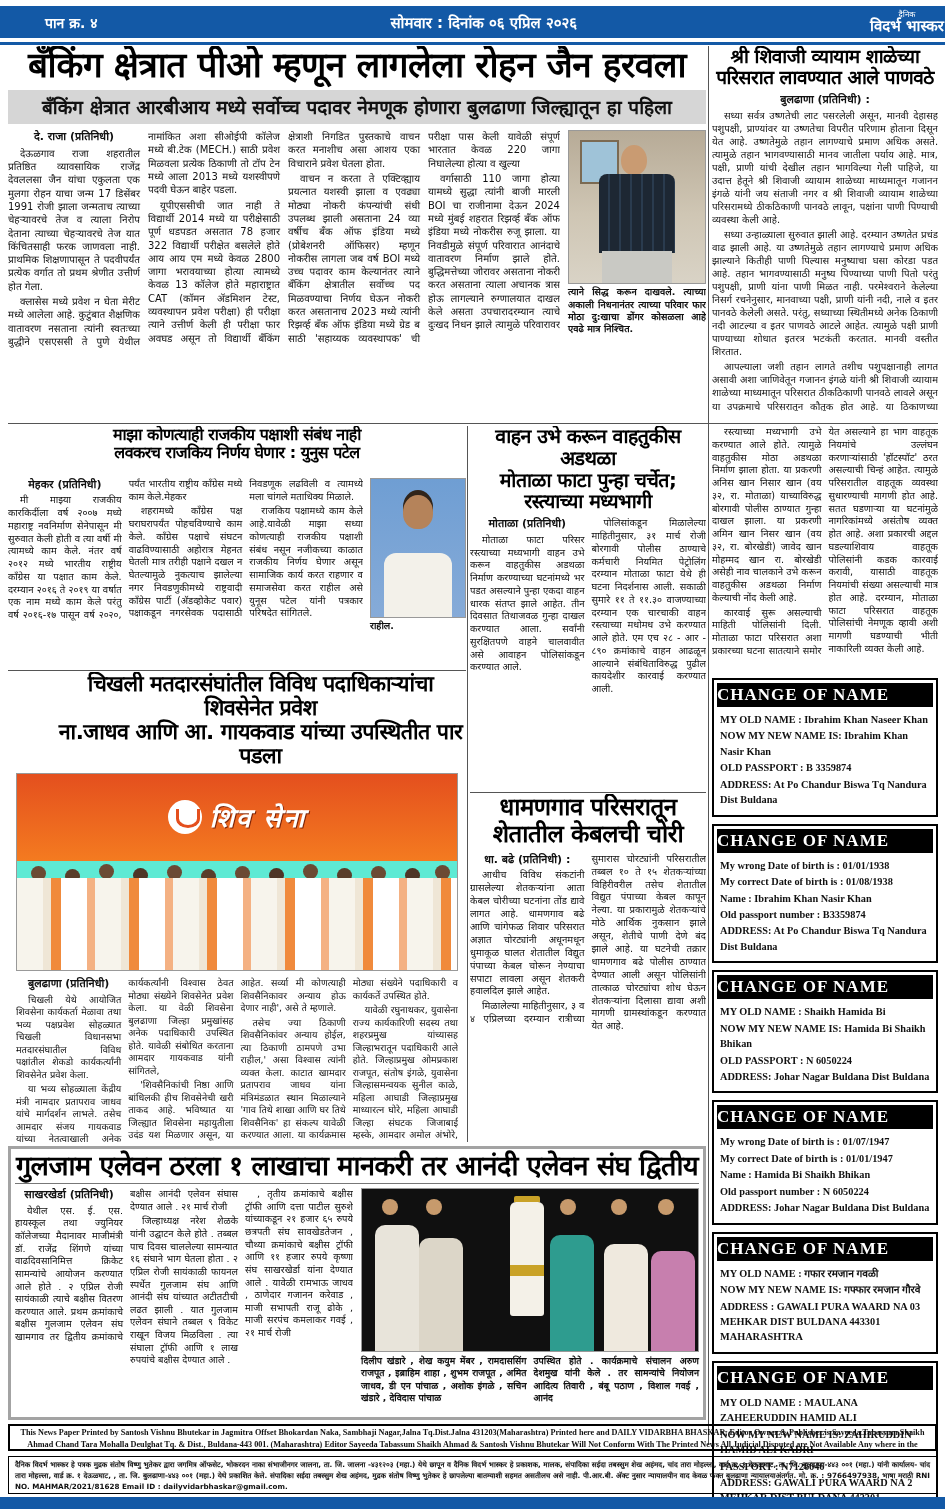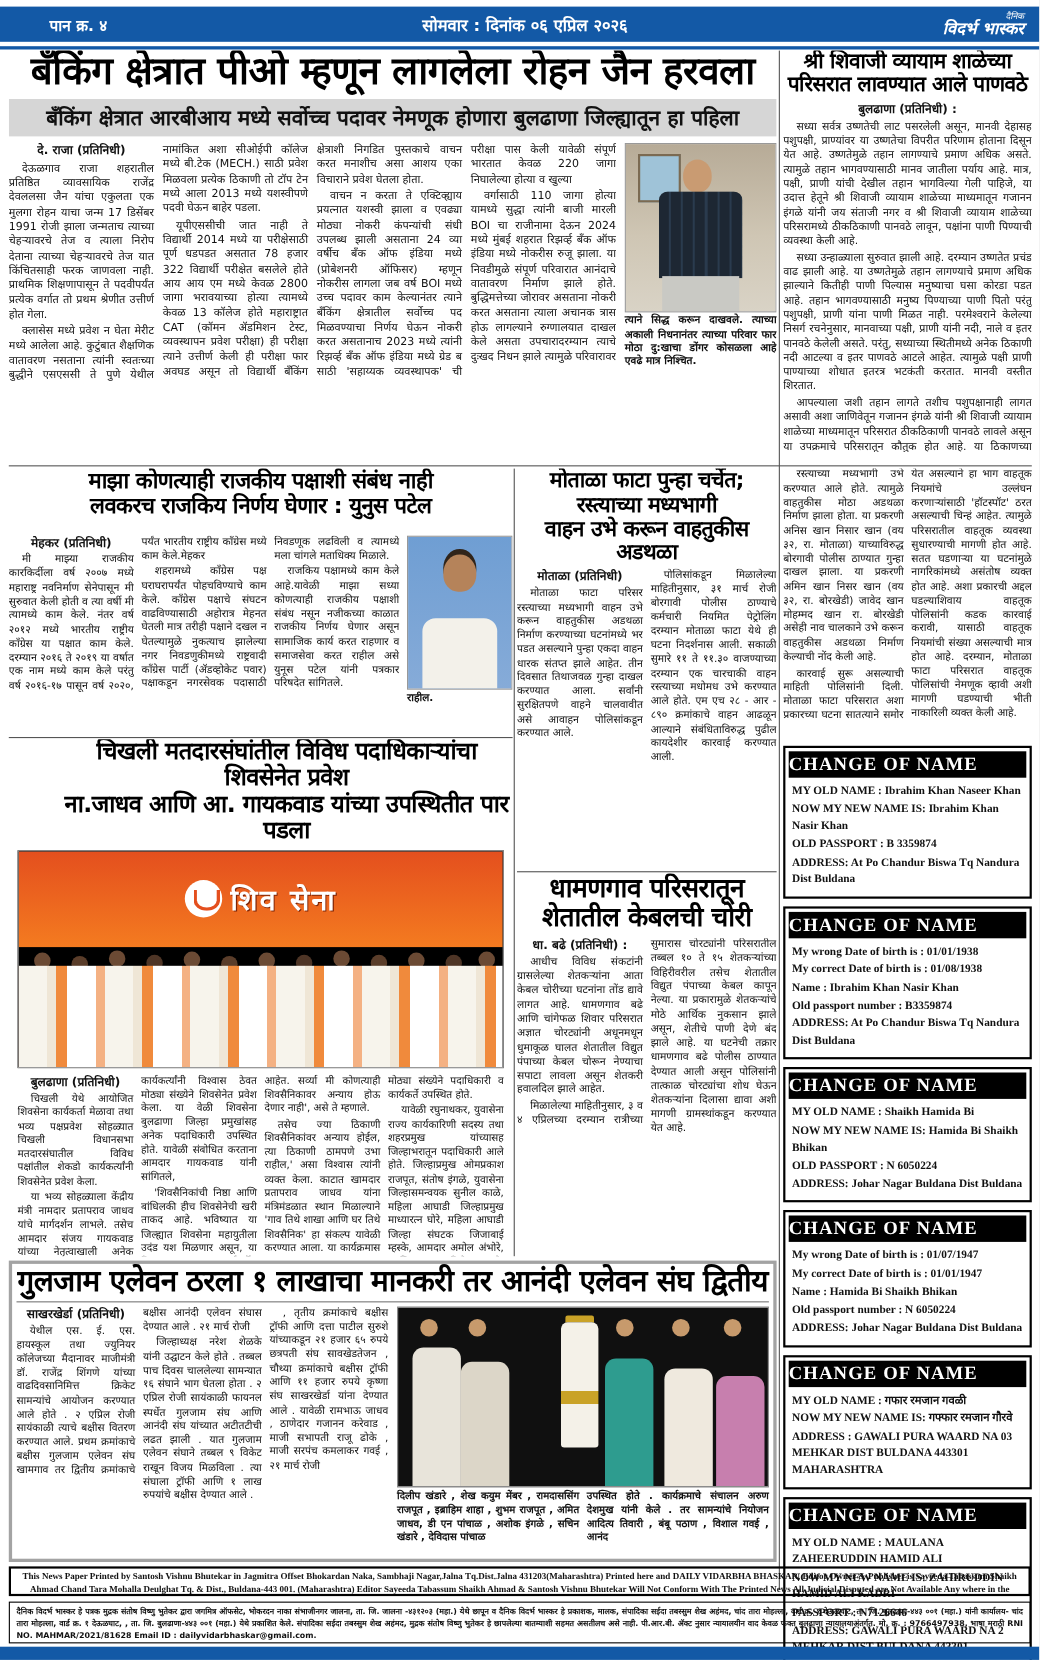--- a/index.html
+++ b/index.html
@@ -4,21 +4,21 @@
 <style>
   html,body{margin:0;padding:0;background:#e9e9e9;}
   .page{position:relative;width:945px;height:1509px;background:#ffffff;overflow:hidden;
         font-family:"DejaVu Sans",sans-serif;color:#111;}
   
   .top-bar{position:absolute;left:0;top:6px;width:945px;height:32px;background:#1359a6;color:#fff;
            display:flex;align-items:center;justify-content:space-between;}
   .top-rule{position:absolute;left:0;top:42px;width:945px;height:3px;background:#1359a6;}
   .page-no{font-size:14px;font-weight:700;padding-left:45px;}
   .date-line{font-size:15px;font-weight:700;}
-  .masthead{padding-right:14px;text-align:right;line-height:1;font-style:italic;}
+  .masthead{padding-right:1px;text-align:center;line-height:1;}
   .masthead .m1{font-size:8px;display:block;}
   .masthead .m2{font-size:15px;font-weight:700;display:block;}
   
   .art{position:absolute;overflow:hidden;}
   .hl{font-weight:700;text-align:center;color:#000;letter-spacing:-.5px;line-height:1.12;}
   .subhead{background:#d6d6d6;font-weight:700;text-align:center;font-size:19px;padding:4px 2px;margin-top:5px;}
   .byline{font-weight:700;font-size:11px;text-align:center;display:block;margin-bottom:2px;}
   .bodytxt{font-size:10px;line-height:1.33;text-align:justify;overflow:hidden;}
   .para{margin:0 0 2px 0;text-indent:12px;}
   .caption{font-size:9.5px;font-weight:600;line-height:1.3;text-align:justify;margin-top:2px;}
@@ -27,21 +27,21 @@
   .ph{position:relative;overflow:hidden;border:1px solid #999;}
   .ph-rohan{height:152px;background:linear-gradient(180deg,#b7ab97 0%,#cfc6b4 55%,#d9d3c6 100%);}
   .ph-rohan .win{position:absolute;left:8%;top:6%;width:26%;height:26%;background:#9fc3d8;border:2px solid #7b6a52;}
   .ph-rohan .head{position:absolute;left:38%;top:9%;width:26px;height:30px;border-radius:50% 50% 46% 46%;background:#c99b72;}
   .ph-rohan .torso{position:absolute;left:22%;top:28%;width:56%;height:52%;border-radius:8px 8px 0 0;
       background:repeating-linear-gradient(90deg,#1d2733 0 9px,#2a3b4e 9px 11px),repeating-linear-gradient(0deg,rgba(255,255,255,.06) 0 8px,rgba(0,0,0,.12) 8px 10px);}
   .ph-rohan .legs{position:absolute;left:24%;bottom:0;width:52%;height:21%;background:#c9c9c4;}
   .ph-yunus{height:138px;background:linear-gradient(180deg,#6f9ed3,#86abd8);}
   .ph-yunus .head{position:absolute;left:34%;top:12%;width:30px;height:34px;border-radius:50% 50% 45% 45%;background:#b5835a;box-shadow:0 -5px 0 0 #30241a;}
   .ph-yunus .shirt{position:absolute;left:14%;bottom:0;width:72%;height:46%;border-radius:12px 12px 0 0;background:#f3f1ea;}
-  .ph-sena{height:196px;background:#000000;}
+  .ph-sena{height:196px;background:#5eead4;font-style:italic;}
   .ph-sena .banner{position:absolute;left:0;top:0;width:100%;height:44%;
       background:linear-gradient(180deg,#e44f1e,#f47b20);display:flex;align-items:center;justify-content:center;gap:8px;}
   .ph-sena .banner .logo{width:34px;height:34px;border-radius:50%;background:#fff;display:inline-block;position:relative;}
   .ph-sena .banner .logo:after{content:"";position:absolute;left:8px;top:9px;width:18px;height:16px;border:3px solid #e44f1e;border-top:none;border-radius:0 0 50% 50%;}
   .ph-sena .banner .txt{color:#fff;font-weight:700;font-size:26px;letter-spacing:2px;text-shadow:1px 1px 0 #7e2406;}
   .ph-sena .heads{position:absolute;left:14px;top:47%;width:15px;height:15px;border-radius:50%;background:#6b4a34;
       box-shadow:34px 3px 0 #5a3d2a,68px -2px 0 #6b4a34,102px 2px 0 #4e3526,136px -1px 0 #6b4a34,170px 3px 0 #5a3d2a,204px 0 0 #6b4a34,238px 2px 0 #4e3526,272px -2px 0 #6b4a34,306px 2px 0 #5a3d2a,340px 0 0 #6b4a34,374px 2px 0 #4e3526,404px -1px 0 #6b4a34;}
   .ph-sena .crowd{position:absolute;left:0;bottom:0;width:100%;height:47%;
       background:repeating-linear-gradient(90deg,#f7f4ec 0 26px,#efe6d6 26px 34px,#f08a3c 34px 44px,#ffffff 44px 70px,#f4b183 70px 78px);}
   .ph-cricket{height:162px;background:#101010;}
@@ -56,21 +56,21 @@
   
   #art-rohan{left:8px;top:46px;width:698px;height:376px;}
   #art-rohan .hl{font-size:35px;}
   #art-rohan .body-row{display:flex;gap:8px;margin-top:6px;height:226px;}
   #art-rohan .cols4{flex:1;column-count:4;column-gap:8px;}
   #art-rohan .photo-col{width:138px;flex:none;}
   #art-shivaji{left:712px;top:46px;width:226px;height:376px;}
   #art-shivaji .hl{font-size:19px;}
   #art-shivaji .bodytxt{margin-top:4px;height:318px;font-size:9.8px;}
   #art-yunus{left:8px;top:426px;width:458px;height:243px;}
-  #art-yunus .hl{font-size:20px;}
+  #art-yunus .hl{font-size:16px;}
   #art-yunus .body-row{display:flex;gap:7px;margin-top:16px;height:172px;}
   #art-yunus .cols3{flex:1;column-count:3;column-gap:7px;font-size:9.6px;}
   #art-yunus .photo-col{width:96px;flex:none;}
   #art-motala-left{left:470px;top:426px;width:236px;height:364px;}
   #art-motala-left .hl{font-size:19.5px;}
   #art-motala-left .bodytxt{margin-top:4px;column-count:2;column-gap:7px;height:282px;font-size:9.6px;}
   #art-motala-right{left:712px;top:426px;width:226px;height:246px;}
   #art-motala-right .bodytxt{column-count:2;column-gap:7px;height:244px;font-size:9.6px;}
   #art-chikhali{left:8px;top:672px;width:458px;height:470px;}
   #art-chikhali .hl{font-size:21.5px;margin-left:47px;}
@@ -161,22 +161,22 @@
         <div class="ph ph-yunus">
           <div class="head"></div>
           <div class="shirt"></div>
         </div>
         <div class="caption">राहील.</div>
       </div>
     </div>
   </div>
 
   <div class="art" id="art-motala-left">
+    <div class="hl">वाहन उभे करून वाहतुकीस अडथळा</div>
     <div class="hl">मोताळा फाटा पुन्हा चर्चेत; रस्त्याच्या मध्यभागी</div>
-    <div class="hl">वाहन उभे करून वाहतुकीस अडथळा</div>
     <div class="bodytxt">
       <span class="byline">मोताळा (प्रतिनिधी)</span>
       <span><p class="para">मोताळा फाटा परिसर रस्त्याच्या मध्यभागी वाहन उभे करून वाहतुकीस अडथळा निर्माण करण्याच्या घटनांमध्ये भर पडत असल्याने पुन्हा एकदा वाहन धारक संतप्त झाले आहेत. तीन दिवसात तिथाजवळ गुन्हा दाखल करण्यात आला. सर्वांनी सुरक्षितपणे वाहने चालवावीत असे आवाहन पोलिसांकडून करण्यात आले.</p><p class="para">पोलिसांकडून मिळालेल्या माहितीनुसार, ३१ मार्च रोजी बोरगावी पोलीस ठाण्याचे कर्मचारी नियमित पेट्रोलिंग दरम्यान मोताळा फाटा येथे ही घटना निदर्शनास आली. सकाळी सुमारे ११ ते ११.३० वाजण्याच्या दरम्यान एक चारचाकी वाहन रस्त्याच्या मधोमध उभे करण्यात आले होते. एम एच २८ - आर - ८९० क्रमांकाचे वाहन आढळून आल्याने संबंधिताविरुद्ध पुढील कायदेशीर कारवाई करण्यात आली.</p></span>
     </div>
   </div>
 
   <div class="art" id="art-motala-right">
     <div class="bodytxt">
       <span><p class="para">रस्त्याच्या मध्यभागी उभे करण्यात आले होते. त्यामुळे वाहतुकीस मोठा अडथळा निर्माण झाला होता. या प्रकरणी अनिस खान निसार खान (वय ३२, रा. मोताळा) याच्याविरुद्ध बोरगावी पोलीस ठाण्यात गुन्हा दाखल झाला. या प्रकरणी अमिन खान निसर खान (वय ३२, रा. बोरखेडी) जावेद खान मोहम्मद खान रा. बोरखेडी असेही नाव चालकाने उभे करून वाहतुकीस अडथळा निर्माण केल्याची नोंद केली आहे.</p><p class="para">कारवाई सुरू असल्याची माहिती पोलिसांनी दिली. मोताळा फाटा परिसरात अशा प्रकारच्या घटना सातत्याने समोर येत असल्याने हा भाग वाहतूक नियमांचे उल्लंघन करणाऱ्यांसाठी 'हॉटस्पॉट' ठरत असल्याची चिन्हं आहेत. त्यामुळे परिसरातील वाहतूक व्यवस्था सुधारण्याची मागणी होत आहे. सतत घडणाऱ्या या घटनांमुळे नागरिकांमध्ये असंतोष व्यक्त होत आहे. अशा प्रकारची अद्दल घडल्याशिवाय वाहतूक पोलिसांनी कडक कारवाई करावी, यासाठी वाहतूक नियमांची संख्या असल्याची मात्र होत आहे. दरम्यान, मोताळा फाटा परिसरात वाहतूक पोलिसांची नेमणूक व्हावी अशी मागणी घडण्याची भीती नाकारिली व्यक्त केली आहे.</p></span>
     </div>

